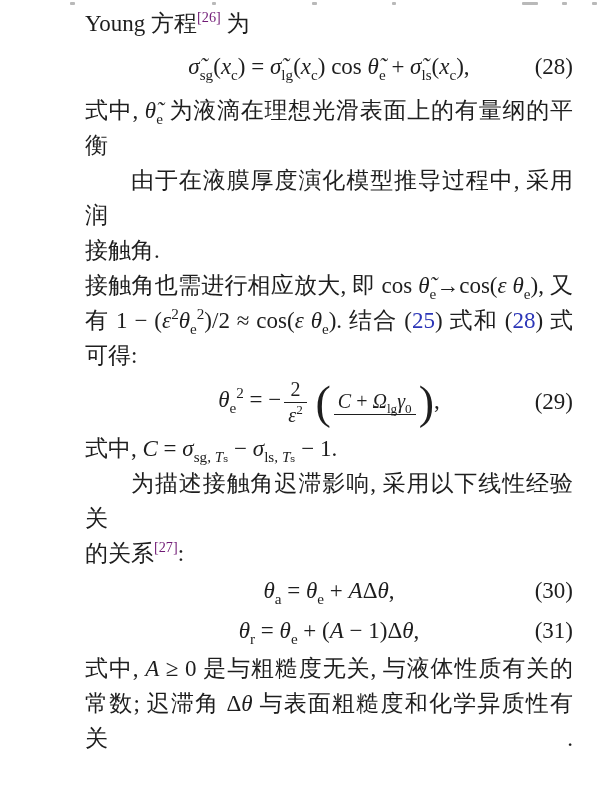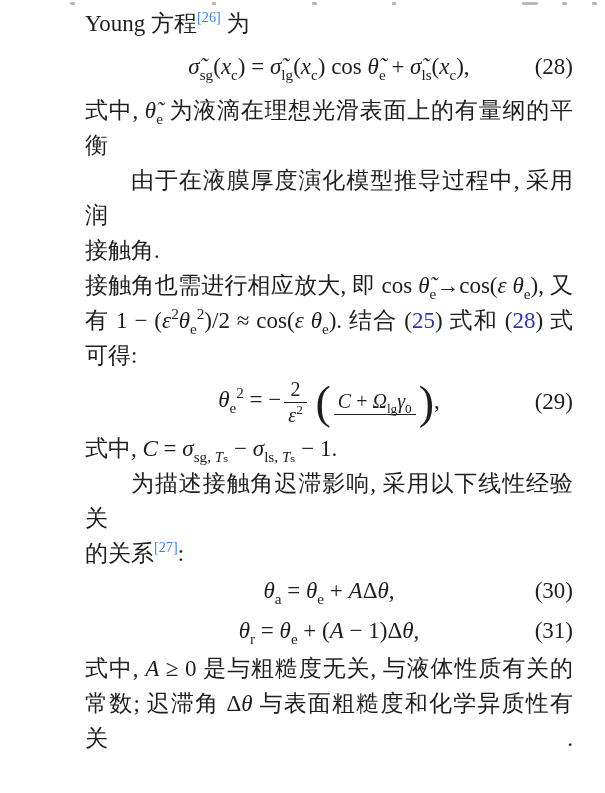--- a/index.html
+++ b/index.html
@@ -23,21 +23,21 @@
     white-space:nowrap;
     text-align:justify; text-align-last:left;
   }
   .tline.j { white-space:normal; text-align-last:justify; text-justify:inter-ideograph; }
   .tline.indent { text-indent:2em; }
   .tline i { font-family:"Liberation Serif","DejaVu Serif",serif; }
 
   sub { font-size:66%; line-height:0; }
   sup { font-size:66%; line-height:0; }
 
-  .cite { color:#3b82f6; font-size:62%; }
+  .cite { color:#701a75; font-size:62%; }
   .eqref { color:#2c36b8;margin-top:12px; }
 
   .eq { display:flex; align-items:center; font-size:23px;gap:15px; }
   .eq .sp  { flex:0 0 52px; }
   .eq .body { flex:1 1 auto; text-align:center; white-space:nowrap; }
   .eq .num { flex:0 0 52px; text-align:right; font-style:normal; }
   .eq28 { height:52px; }
   .eq29 { height:58px; }
   .eq30, .eq31 { height:40px; }
 

